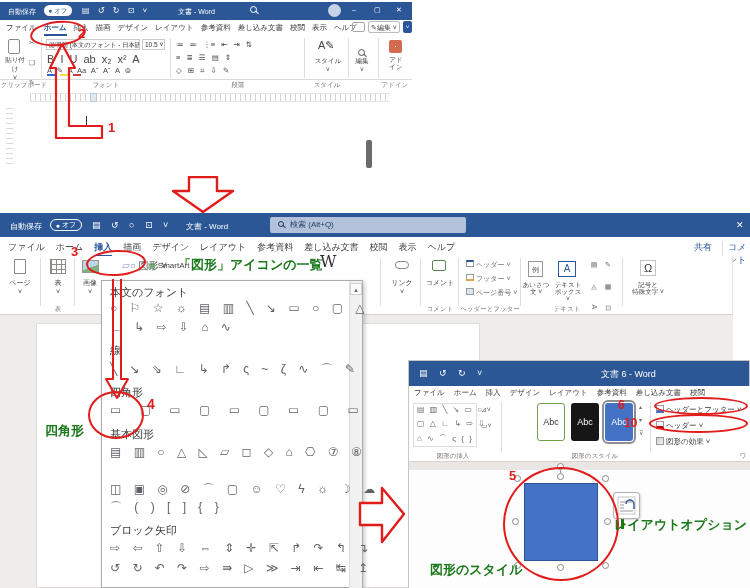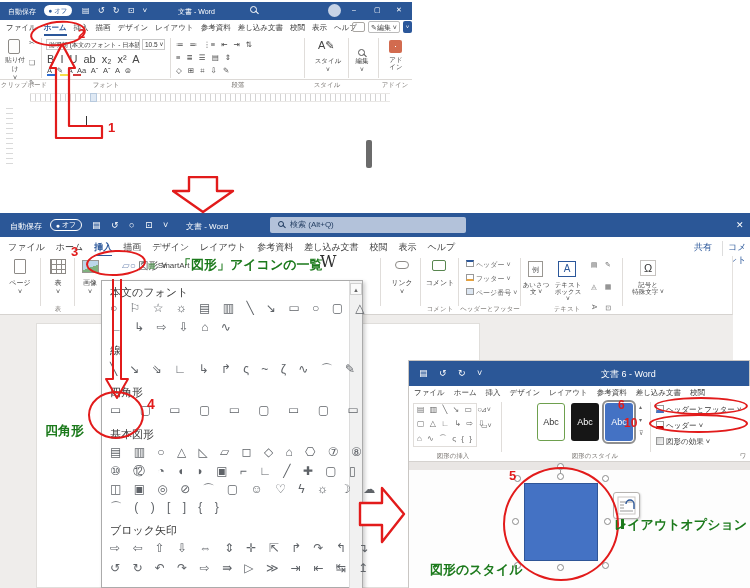--- a/index.html
+++ b/index.html
@@ -193,21 +193,20 @@
     </div>
     <span class="seclabel" style="left:8px;top:4px;">本文のフォント</span>
     <span class="glyphrow" style="left:8px;top:20px;">○ ⚐ ☆ ☼ ▤ ▥ ╲ ↘ ▭ ○ ▢ △</span>
     <span class="glyphrow" style="left:8px;top:39px;">∟ ↳ ⇨ ⇩ ⌂ ∿</span>
     <span class="seclabel" style="left:8px;top:62px;">線</span>
     <span class="glyphrow" style="left:8px;top:80px;">╲ ↘ ⇘ ∟ ↳ ↱ ς ~ ζ ∿ ⌒ ✎</span>
     <span class="seclabel" style="left:8px;top:104px;">四角形</span>
     <span class="glyphrow" style="left:8px;top:122px;word-spacing:15px;">▭ ▢ ▭ ▢ ▭ ▢ ▭ ▢ ▭</span>
     <span class="seclabel" style="left:8px;top:146px;">基本図形</span>
     <span class="glyphrow" style="left:8px;top:164px;">▤ ▥ ○ △ ◺ ▱ ◻ ◇ ⌂ ⎔ ⑦ ⑧</span>
-    <span class="glyphrow" style="left:8px;top:182px;">⑩ ⑫ ◔ ◖ ◗ ▣ ⌐ ∟ ╱ ✚ ▢ ▯</span>
     <span class="glyphrow" style="left:8px;top:200px;">◫ ▣ ◎ ⊘ ⌒ ▢ ☺ ♡ ϟ ☼ ☽ ☁</span>
     <span class="glyphrow" style="left:8px;top:218px;">⌒ ( ) [ ] { }</span>
     <span class="seclabel" style="left:8px;top:242px;">ブロック矢印</span>
     <span class="glyphrow" style="left:8px;top:260px;">⇨ ⇦ ⇧ ⇩ ⇔ ⇕ ✛ ⇱ ↱ ↷ ↰ ↴</span>
     <span class="glyphrow" style="left:8px;top:280px;">↺ ↻ ↶ ↷ ⇨ ⇛ ▷ ≫ ⇥ ⇤ ↹ ↥</span>
   </div>
 </div>
 
 <div class="win" style="left:408px;top:360px;width:342px;height:228px;border:1px solid #c9c6c3;z-index:3;">
   <div class="titlebar" style="top:0;height:25px;font-size:9px;">

